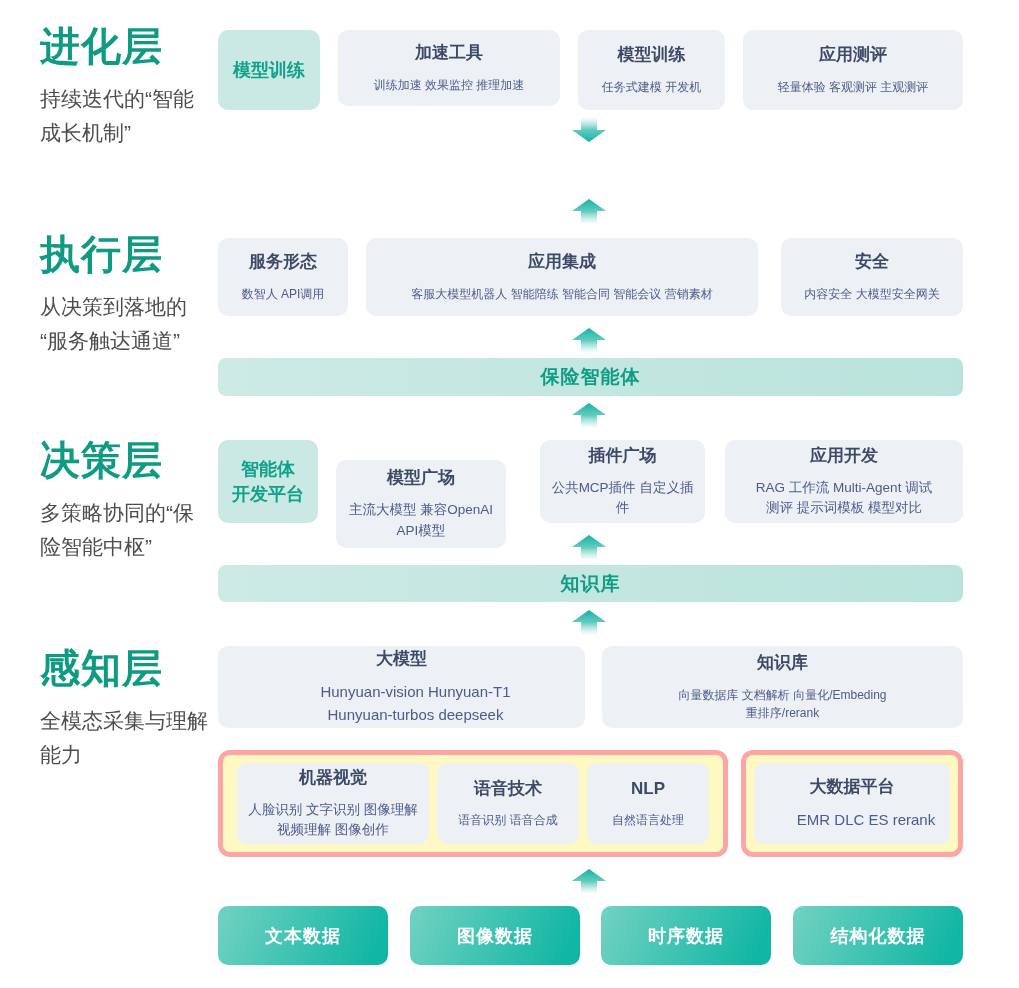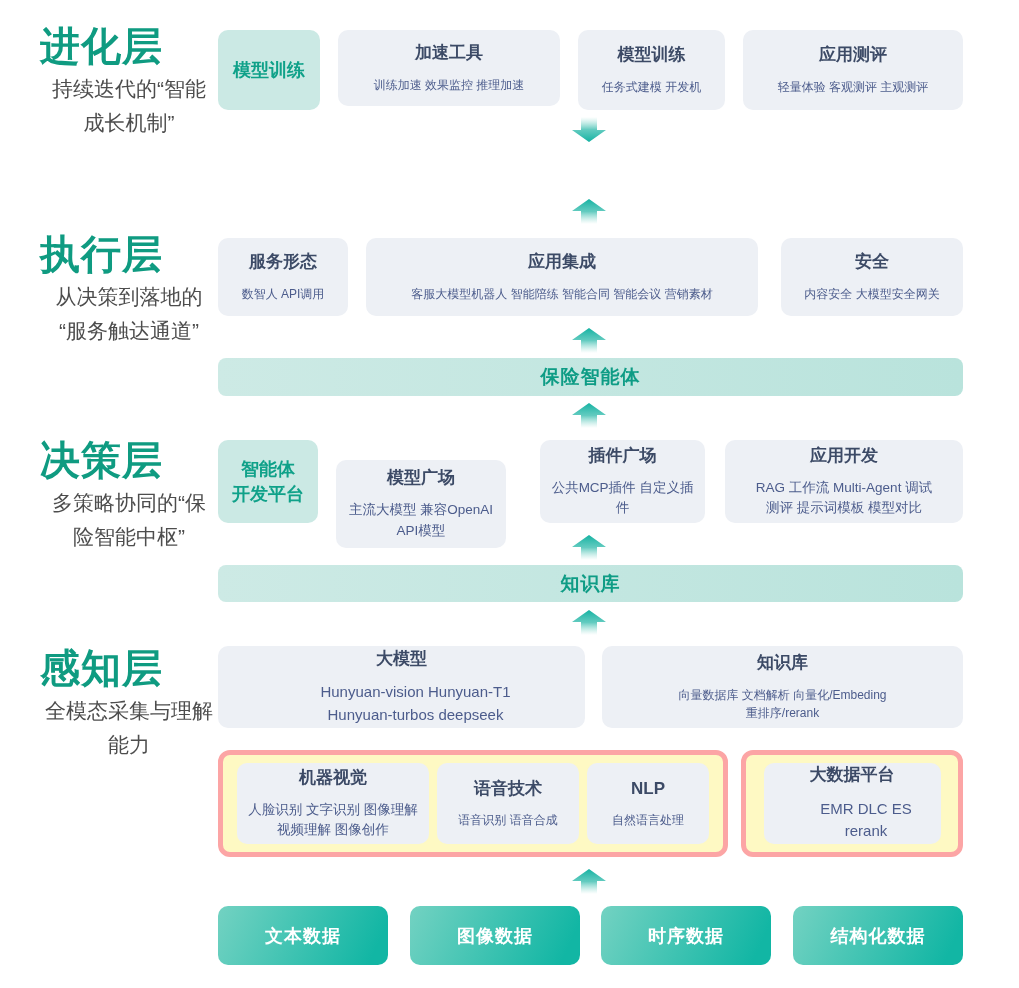--- a/index.html
+++ b/index.html
@@ -2,21 +2,21 @@
 <html><head>
 <meta charset="utf-8">
 <style>
   html,body{margin:0;padding:0;background:#ffffff;}
   body{font-family:"Liberation Sans","DejaVu Sans",sans-serif;}
   .canvas{position:relative;width:1019px;height:988px;background:#ffffff;overflow:hidden;}
 
   
   .layer-label{position:absolute;left:40px;width:178px;}
   .layer-title{font-size:40px;font-weight:700;color:#0F9B81;letter-spacing:1px;line-height:1.1;}
-  .layer-subtitle{margin-top:4px;font-size:21px;color:#4D4D4D;line-height:1.6;white-space:pre-line;text-align:center;}
+  .layer-subtitle{margin-top:14px;font-size:21px;color:#4D4D4D;line-height:1.6;white-space:pre-line;}
 
   
   .card{position:absolute;background:#EDF0F5;border-radius:10px;display:flex;flex-direction:column;
         align-items:center;justify-content:center;text-align:center;gap:11px;box-sizing:border-box;padding:6px 8px;}
   .card-title{font-size:17px;font-weight:700;color:#3C4A66;white-space:pre-line;line-height:1.3;}
   .card-sub{font-size:12px;color:#4C5C8C;white-space:pre-line;line-height:1.5;}
   .card.accent{background:#CBE9E4;}
   .card.accent .card-title{color:#0FA189;font-size:18px;line-height:1.35;}
   .card-sub.latin{font-size:15px;margin-left:28px;}
   .card-sub.tight{font-size:13.5px;}
@@ -178,21 +178,21 @@
     <div class="card" style="width:142px">
       <div class="card-title">语音技术</div>
       <div class="card-sub">语音识别 语音合成</div>
     </div>
     <div class="card" style="width:122px">
       <div class="card-title">NLP</div>
       <div class="card-sub">自然语言处理</div>
     </div>
   </div>
   <div class="group" style="left:741px;top:750px;width:222px;height:107px;justify-content:center">
-    <div class="card" style="width:177px">
+    <div class="card" style="width:196px">
       <div class="card-title">大数据平台</div>
       <div class="card-sub latin">EMR DLC ES rerank</div>
     </div>
   </div>
 
   <svg class="flow-arrow" style="top:869px" viewBox="0 0 34 25">
     <path d="M17 0 L34 12 L25 12 L25 25 L9 25 L9 12 L0 12 Z" fill="url(#flowGrad)"></path>
   </svg>
 
   <div class="data-btn" style="left:218px">

